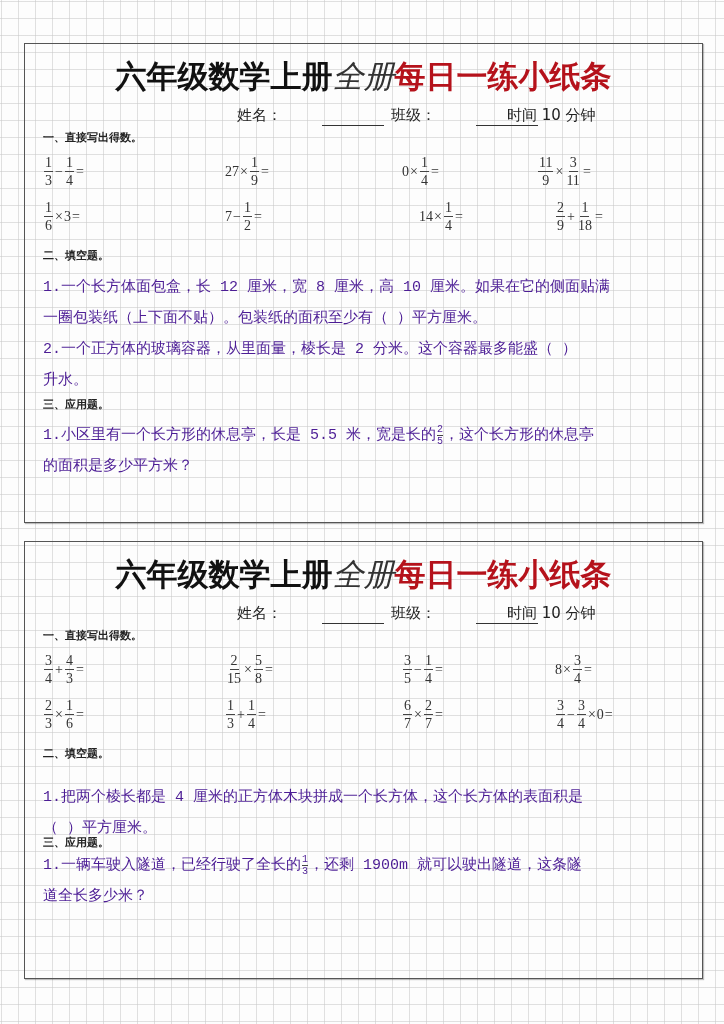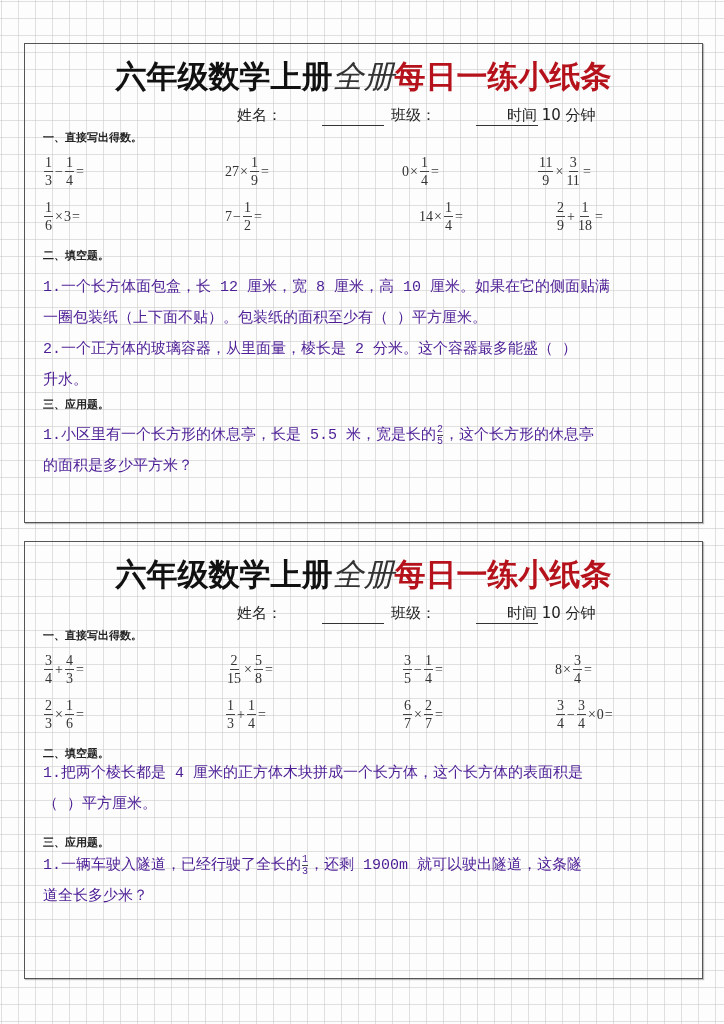--- a/index.html
+++ b/index.html
@@ -273,21 +273,21 @@
         <span class="frac">
           <span class="n">3</span>
           <span class="d">4</span>
         </span>
         <span class="op">×</span>
         <span class="num">0</span>
         <span class="op">=</span>
       </div>
     </div>
   <div class="sec" style="top:201px">二、填空题。</div>
-  <div class="para" style="top:216px">
+  <div class="para" style="top:240px">
     <div>1.把两个棱长都是 4 厘米的正方体木块拼成一个长方体，这个长方体的表面积是</div>
     <div>（          ）平方厘米。</div>
   </div>
   <div class="sec" style="top:290px">三、应用题。</div>
   <div class="para" style="top:308px">
     <div><span>1.一辆车驶入隧道，已经行驶了全长的</span><span class="ifrac">
           <span class="n">1</span>
           <span class="d">3</span>
         </span><span>，还剩 1900m 就可以驶出隧道，这条隧</span></div>
     <div>道全长多少米？</div>

